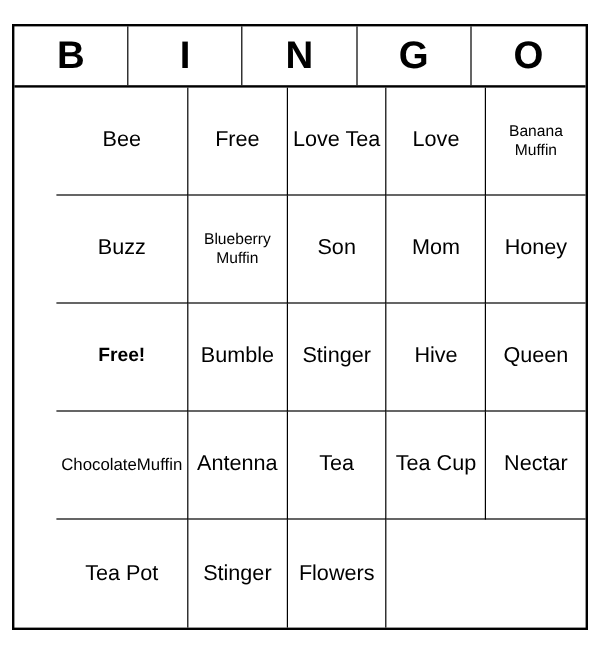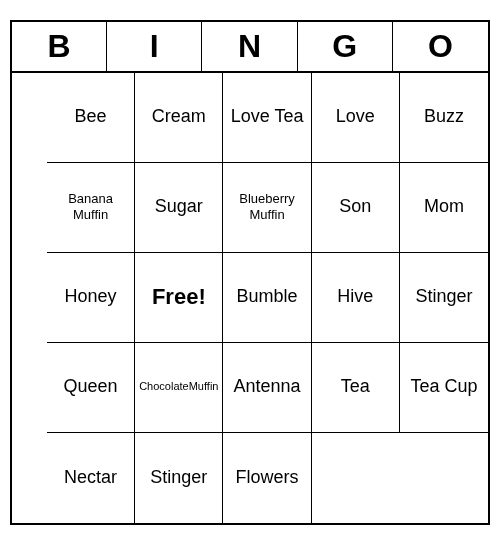--- a/index.html
+++ b/index.html
@@ -68,57 +68,57 @@
 
     .bingo-cell:nth-child(n+21) {
       border-bottom: none;
     }
 
     .bingo-cell.small-text {
       font-size: 13px;
     }
 
     .bingo-cell.xsmall-text {
-      font-size: 11px;
+      font-size: 14px;
     }
 
     .bingo-cell.free {
       font-weight: bold;
-      font-size: 22px;
+      font-size: 16px;
     }
   </style>
 </head>
 <body>
 
 <div class="bingo-card">
   <div class="bingo-header">
   <div class="bingo-header-cell">B</div>
       <div class="bingo-header-cell">I</div>
       <div class="bingo-header-cell">N</div>
       <div class="bingo-header-cell">G</div>
       <div class="bingo-header-cell">O</div>
     </div>
   <div class="bingo-grid">
   <div class="bingo-cell">Bee</div>
-      <div class="bingo-cell">Cream</div>
+      <div class="bingo-cell">Free</div>
       <div class="bingo-cell">Love Tea</div>
       <div class="bingo-cell">Love</div>
+      <div class="bingo-cell small-text">Banana Muffin</div>
       <div class="bingo-cell">Buzz</div>
-      <div class="bingo-cell small-text">Banana Muffin</div>
-      <div class="bingo-cell">Sugar</div>
       <div class="bingo-cell small-text">Blueberry Muffin</div>
       <div class="bingo-cell">Son</div>
       <div class="bingo-cell">Mom</div>
       <div class="bingo-cell">Honey</div>
       <div class="bingo-cell free">Free!</div>
       <div class="bingo-cell">Bumble</div>
+      <div class="bingo-cell">Stinger</div>
       <div class="bingo-cell">Hive</div>
-      <div class="bingo-cell">Stinger</div>
       <div class="bingo-cell">Queen</div>
       <div class="bingo-cell xsmall-text">ChocolateMuffin</div>
       <div class="bingo-cell">Antenna</div>
       <div class="bingo-cell">Tea</div>
       <div class="bingo-cell">Tea Cup</div>
       <div class="bingo-cell">Nectar</div>
+      <div class="bingo-cell">Tea Pot</div>
       <div class="bingo-cell">Stinger</div>
       <div class="bingo-cell">Flowers</div>
     </div>
 </div>
 
 </body></html>

